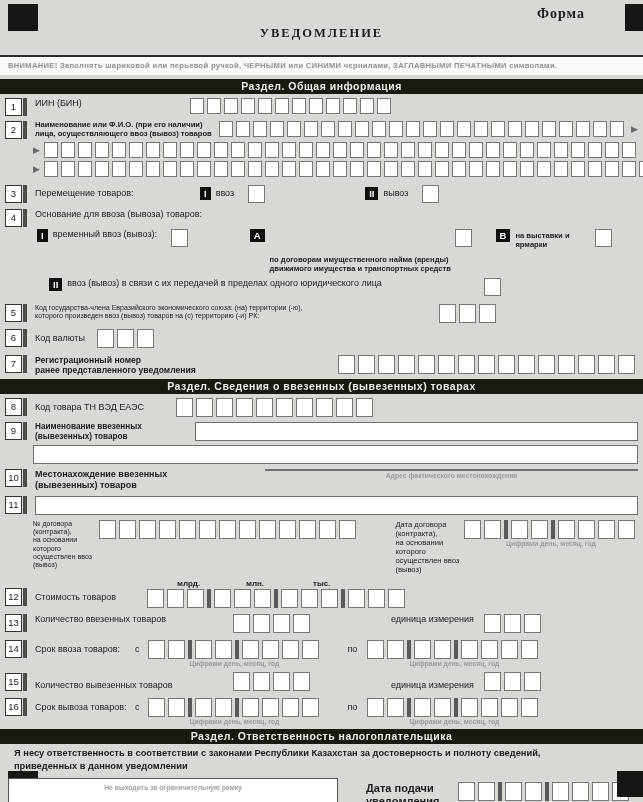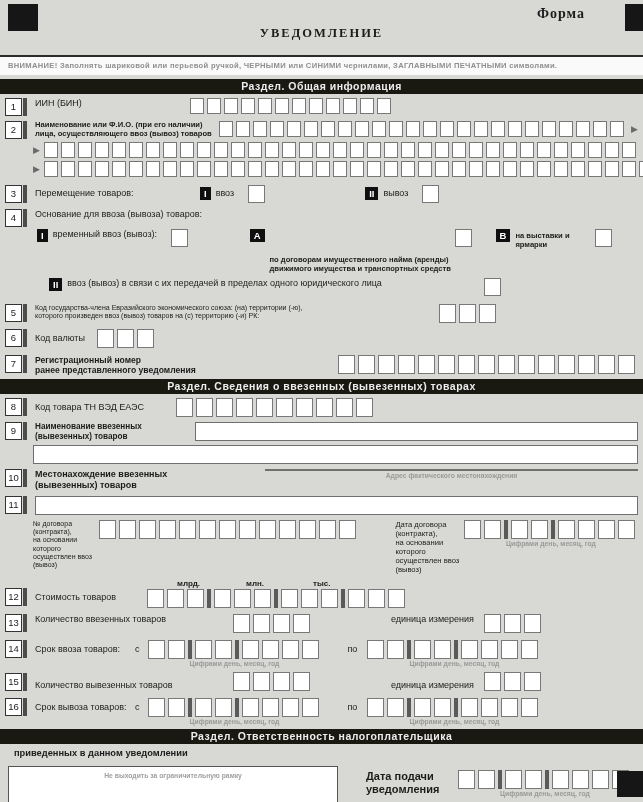--- a/index.html
+++ b/index.html
@@ -517,20 +517,21 @@
             <span class="cb"></span>
           </div>
         <div class="cap">Цифрами день, месяц, год</div>
       </div>
     </div>
   </div>
 
   <div class="secbar">Раздел. Ответственность налогоплательщика</div>
 
   <div class="statement">
+    <div>Я несу ответственность в соответствии с законами  Республики Казахстан за достоверность и полноту сведений,</div>
     <div>приведенных в данном  уведомлении</div>
   </div>
 
   <div class="footgrid">
     <div class="fleft">
       <div class="signbox">
         <div class="top">Не выходить за ограничительную рамку</div>
 
       </div>
 

